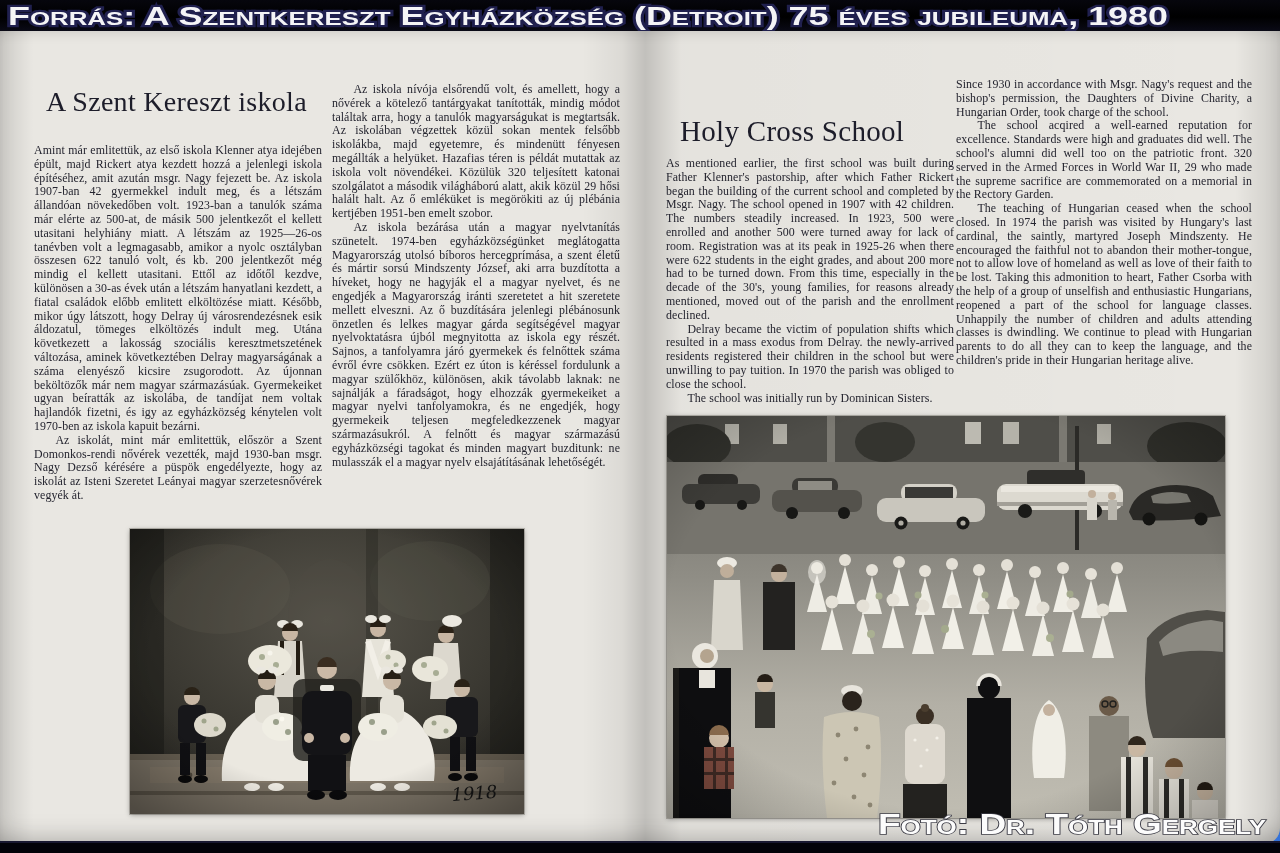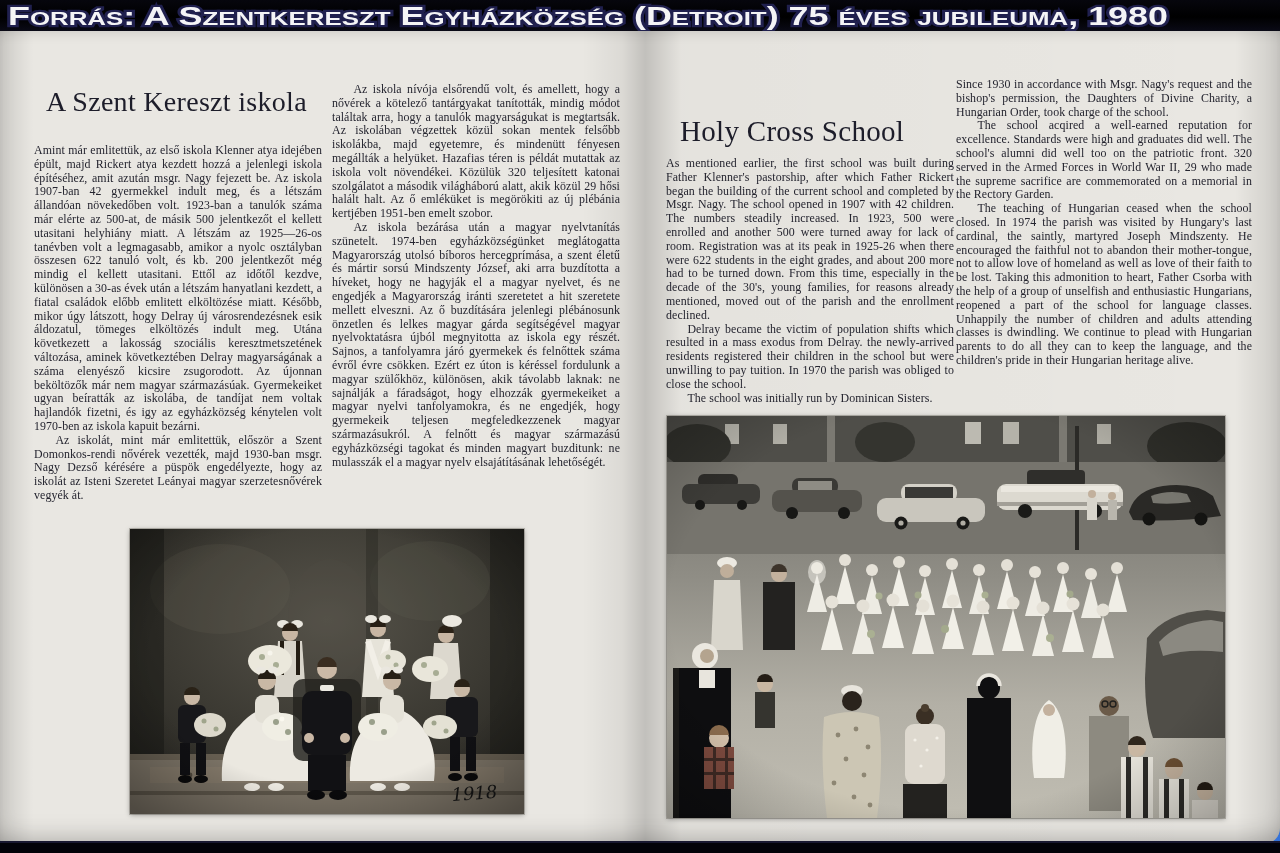--- a/index.html
+++ b/index.html
@@ -498,15 +498,20 @@
       </svg>
     </section>
   </div>
 
   <div class="banner">
     <svg width="1280" height="31" viewBox="0 0 1280 31">
       <text x="8" y="25" textLength="1160" lengthAdjust="spacingAndGlyphs" font-family="'Liberation Sans',sans-serif" font-weight="bold" font-size="25" style="font-variant:small-caps" fill="#f4f4f6" stroke="#20204e" stroke-width="4.5" paint-order="stroke">Forrás: A Szentkereszt Egyházközség (Detroit) 75 éves jubileuma, 1980</text>
     </svg>
   </div>
 
+  <div class="credit">
+    <svg width="402" height="46" viewBox="0 0 402 46">
+      <text x="396" y="35" text-anchor="end" textLength="388" lengthAdjust="spacingAndGlyphs" font-family="'Liberation Sans',sans-serif" font-weight="bold" font-size="30" style="font-variant:small-caps" fill="#fcfcfc" stroke="#3c3c46" stroke-width="1.6" paint-order="stroke">Fotó: Dr. Tóth Gergely</text>
+    </svg>
+  </div>
 
   <div class="bstrip"></div>
 </div>
 
 </body></html>

